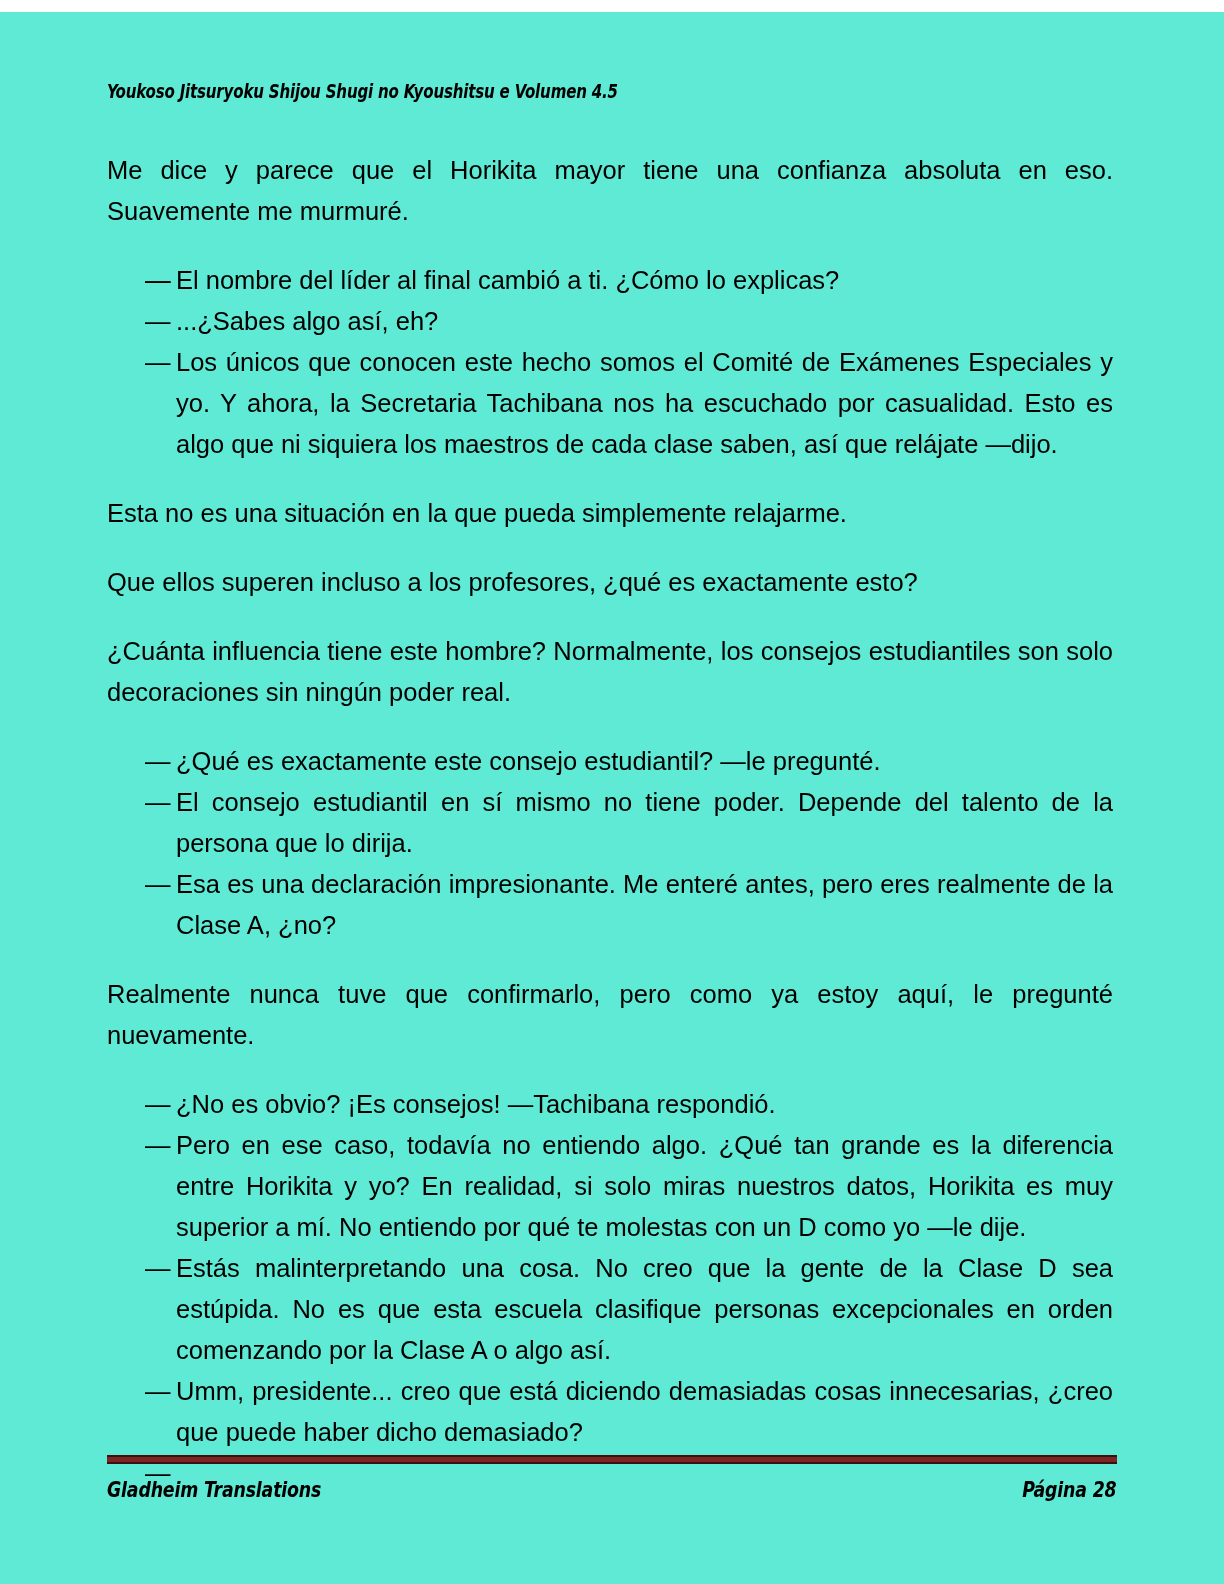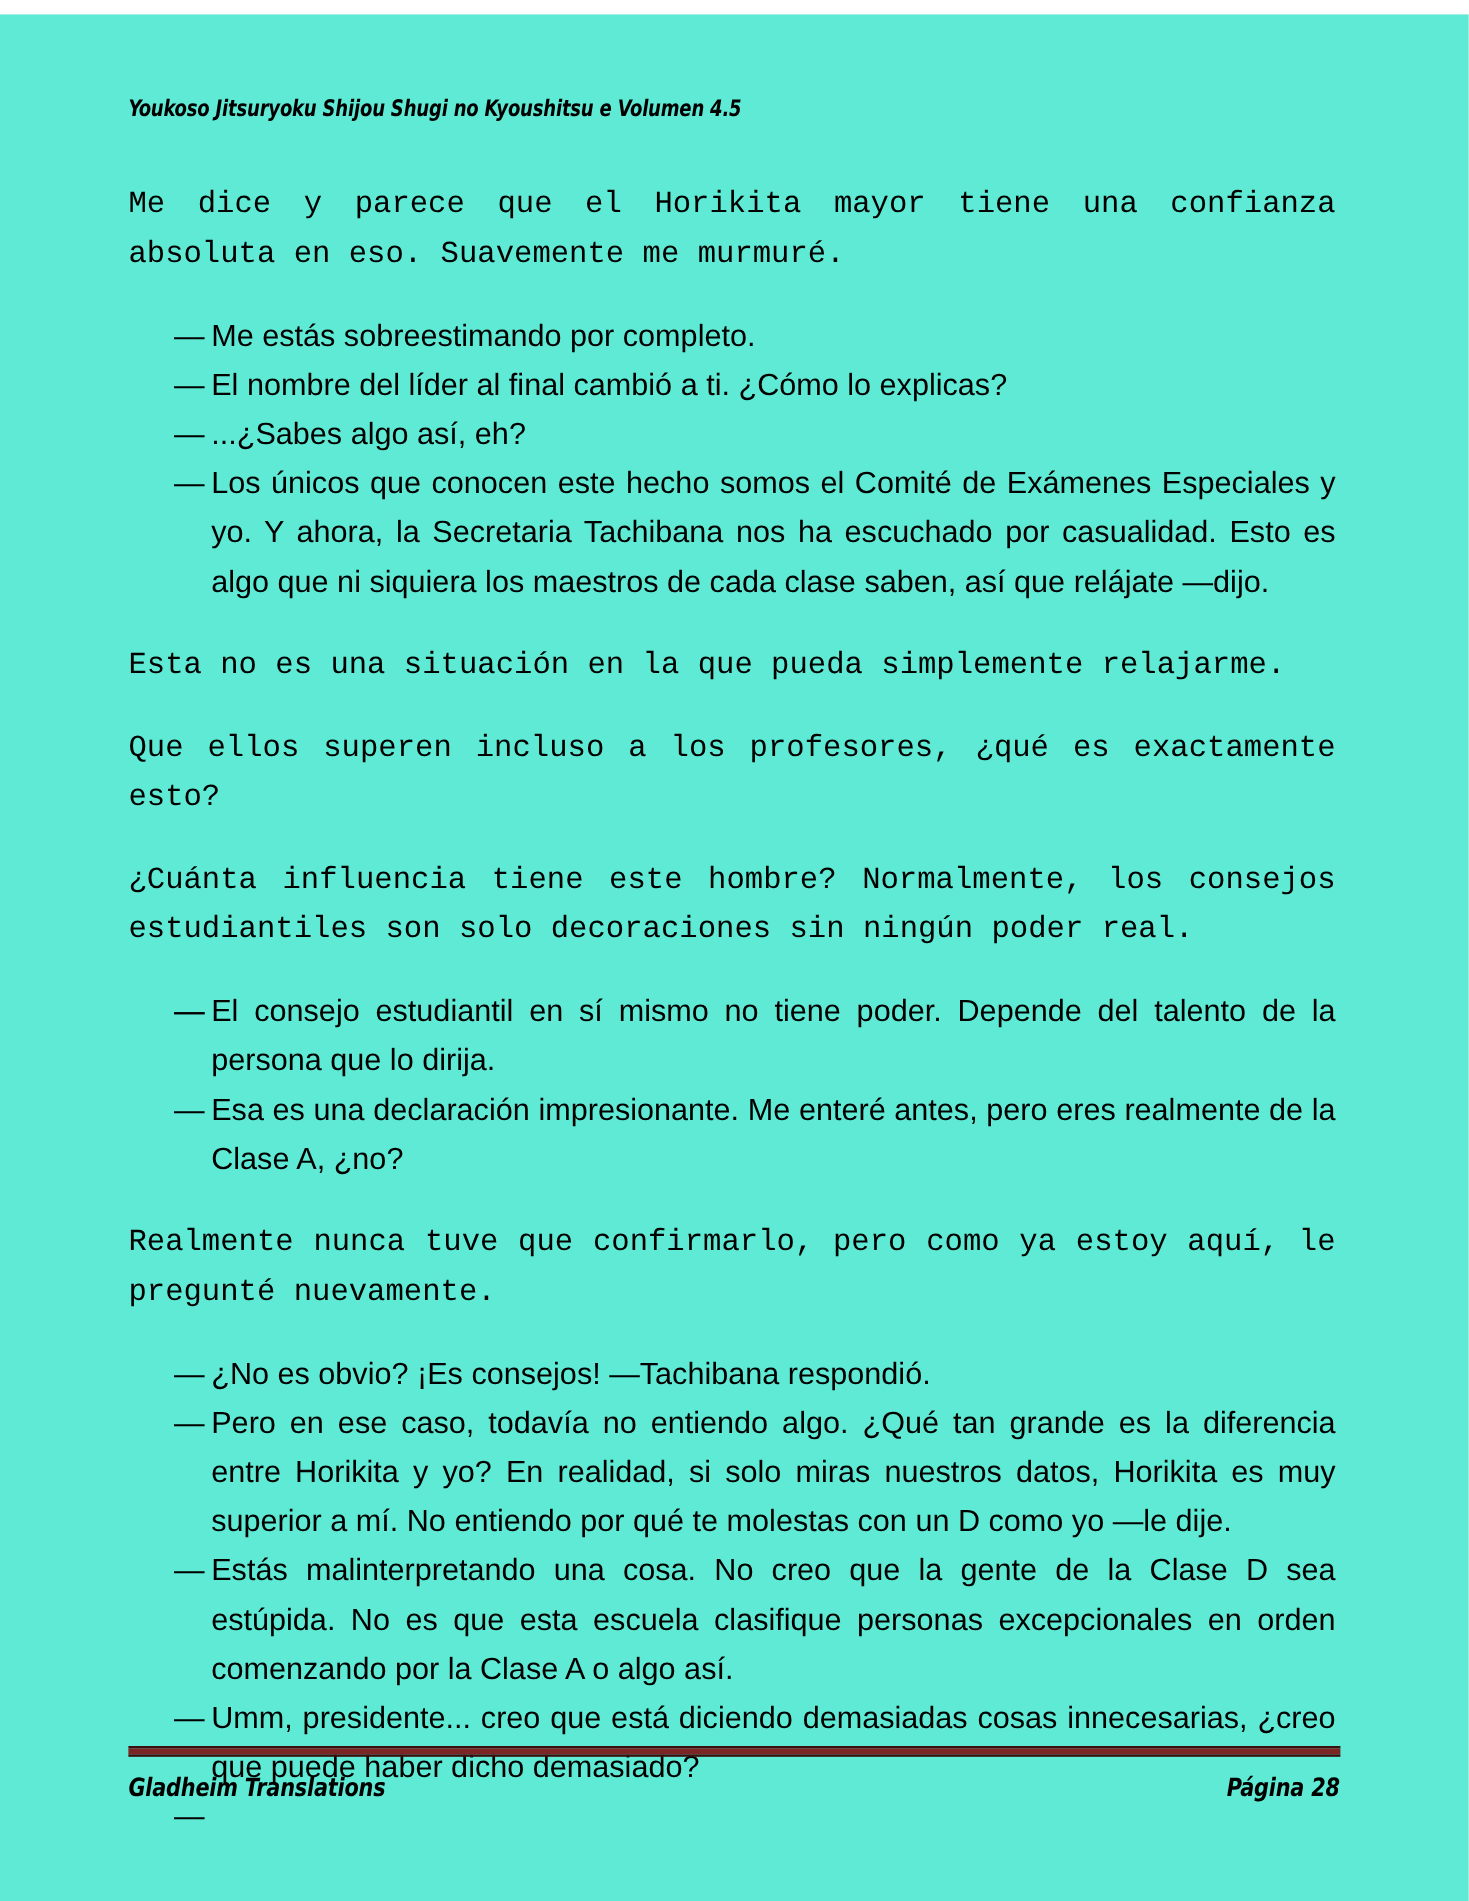--- a/index.html
+++ b/index.html
@@ -51,21 +51,20 @@
 
   p.para {
     margin: 0 0 28px 0;
     font-size: 25.5px;
     line-height: 41px;
     text-align: justify;
     text-justify: inter-word;
     color: #000000;
     -webkit-hyphens: none;
     hyphens: none;
-    font-family: Liberation Mono, monospace;
   }
   p.para:last-child { margin-bottom: 0; }
 
   ul.dash-list {
     list-style: none;
     margin: 0 0 28px 0;
     padding: 0;
   }
   ul.dash-list:last-child { margin-bottom: 0; }
 
@@ -135,30 +134,30 @@
 
 <div class="page">
 
   <div class="page-header">
     <div class="header-title">Youkoso Jitsuryoku Shijou Shugi no Kyoushitsu e Volumen 4.5</div>
   </div>
 
   <div class="content" id="content-root">
       <p class="para">Me dice y parece que el Horikita mayor tiene una confianza absoluta en eso. Suavemente me murmuré.</p>
       <ul class="dash-list">
-        <li><span class="dash">—</span><span class="dialogue-text">Me estás sobreestimando por completo.</span></li>
+        <li><span class="dash">—</span></li>
         <li><span class="dash">—</span><span class="dialogue-text">El nombre del líder al final cambió a ti. ¿Cómo lo explicas?</span></li>
         <li><span class="dash">—</span><span class="dialogue-text">...¿Sabes algo así, eh?</span></li>
         <li><span class="dash">—</span><span class="dialogue-text">Los únicos que conocen este hecho somos el Comité de Exámenes Especiales y yo. Y ahora, la Secretaria Tachibana nos ha escuchado por casualidad. Esto es algo que ni siquiera los maestros de cada clase saben, así que relájate —dijo.</span></li>
       </ul>
       <p class="para">Esta no es una situación en la que pueda simplemente relajarme.</p>
       <p class="para">Que ellos superen incluso a los profesores, ¿qué es exactamente esto?</p>
       <p class="para">¿Cuánta influencia tiene este hombre? Normalmente, los consejos estudiantiles son solo decoraciones sin ningún poder real.</p>
       <ul class="dash-list">
-        <li><span class="dash">—</span></li>
+        <li><span class="dash">—</span><span class="dialogue-text">¿Qué es exactamente este consejo estudiantil? —le pregunté.</span></li>
         <li><span class="dash">—</span><span class="dialogue-text">El consejo estudiantil en sí mismo no tiene poder. Depende del talento de la persona que lo dirija.</span></li>
         <li><span class="dash">—</span><span class="dialogue-text">Esa es una declaración impresionante. Me enteré antes, pero eres realmente de la Clase A, ¿no?</span></li>
       </ul>
       <p class="para">Realmente nunca tuve que confirmarlo, pero como ya estoy aquí, le pregunté nuevamente.</p>
       <ul class="dash-list">
         <li><span class="dash">—</span><span class="dialogue-text">¿No es obvio? ¡Es consejos! —Tachibana respondió.</span></li>
         <li><span class="dash">—</span><span class="dialogue-text">Pero en ese caso, todavía no entiendo algo. ¿Qué tan grande es la diferencia entre Horikita y yo? En realidad, si solo miras nuestros datos, Horikita es muy superior a mí. No entiendo por qué te molestas con un D como yo —le dije.</span></li>
         <li><span class="dash">—</span><span class="dialogue-text">Estás malinterpretando una cosa. No creo que la gente de la Clase D sea estúpida. No es que esta escuela clasifique personas excepcionales en orden comenzando por la Clase A o algo así.</span></li>
         <li><span class="dash">—</span><span class="dialogue-text">Umm, presidente... creo que está diciendo demasiadas cosas innecesarias, ¿creo que puede haber dicho demasiado?</span></li>
         <li><span class="dash">—</span></li>

